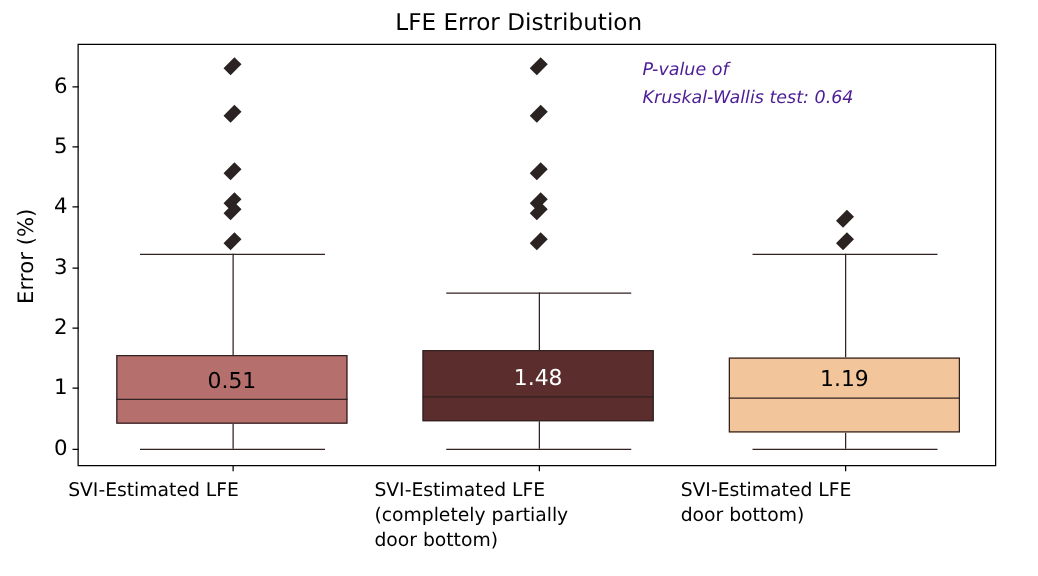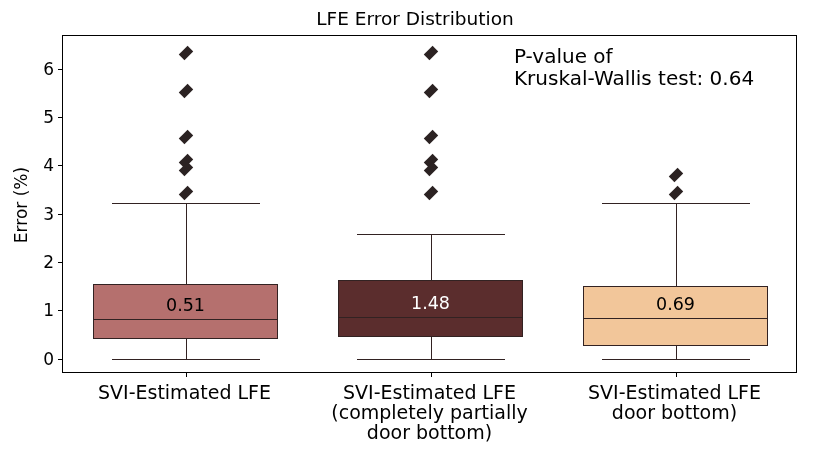--- a/index.html
+++ b/index.html
@@ -76,22 +76,21 @@
     top: 100%;
     width: 0;
     height: 5px;
     border-left: 1.4px solid #000;
   }
   
   .xtick-label {
     position: absolute;
     top: 382px;
     width: 260px;
-    text-align: center;
-    font-size: 19px;
+    font-size: 15px;
     line-height: 20px;
     color: #000;
   }
   
   .box {
     position: absolute;
     box-sizing: border-box;
     border: 1.7px solid #322222;
   }
   .median-line {
@@ -116,24 +115,25 @@
   }
   .outlier {
     position: absolute;
     width: 8px;
     height: 8px;
     background: #2b2222;
     transform: translate(-50%, -50%) rotate(45deg) scale(1, 1.55);
   }
   .annotation {
     position: absolute;
-    font-size: 20px;
+    font-size: 14px;
     line-height: 22px;
-    color: #000000;
+    color: #4c1d95;
     white-space: pre-line;
+    font-style: italic;
   }
 </style>
 </head>
 <body>
 
 <div id="figure">
 
   <div id="chart-title">LFE Error Distribution</div>
 
   <div id="ylabel">Error (%)</div>
@@ -200,21 +200,21 @@
         <div class="outlier" style="left: 367.5px; top: 101.4px;"></div>
         <div class="outlier" style="left: 367.5px; top: 124.577px;"></div>
         <div class="outlier" style="left: 367.5px; top: 133.269px;"></div>
         <div class="outlier" style="left: 367.5px; top: 157.411px;"></div>
         <div class="whisker-v" style="left: 612.5px; top: 167.069px; height: 83.0514px;"></div>
         <div class="cap-line" style="left: 538.5px; top: 167.069px; width: 148px;"></div>
         <div class="whisker-v" style="left: 612.5px; top: 310.477px; height: 12.0714px;"></div>
         <div class="cap-line" style="left: 538.5px; top: 322.549px; width: 148px;"></div>
         <div class="box" style="left: 520px; top: 250.12px; width: 185px; height: 60.3571px; background: rgb(242, 198, 154); border-color: rgb(50, 34, 34);"></div>
         <div class="median-line" style="left: 520px; top: 282.471px; width: 185px; border-top-color: rgb(50, 34, 34);"></div>
-        <div class="box-value" style="color: rgb(0, 0, 0); left: 520px; width: 185px; top: 268.471px;">0.69</div>
+        <div class="box-value" style="color: rgb(0, 0, 0); left: 520px; width: 185px; top: 268.471px;">1.19</div>
         <div class="outlier" style="left: 612.5px; top: 139.063px;"></div>
         <div class="outlier" style="left: 612.5px; top: 157.411px;"></div>
       </div>
 
     <div class="annotation" id="pvalue-annotation" style="left: 451px; top: 9px;">P-value of
 Kruskal-Wallis test: 0.64</div>
   </div>
 
   <div id="xlabels-layer">
       <div class="xtick-label" style="left: 54.5px;">

